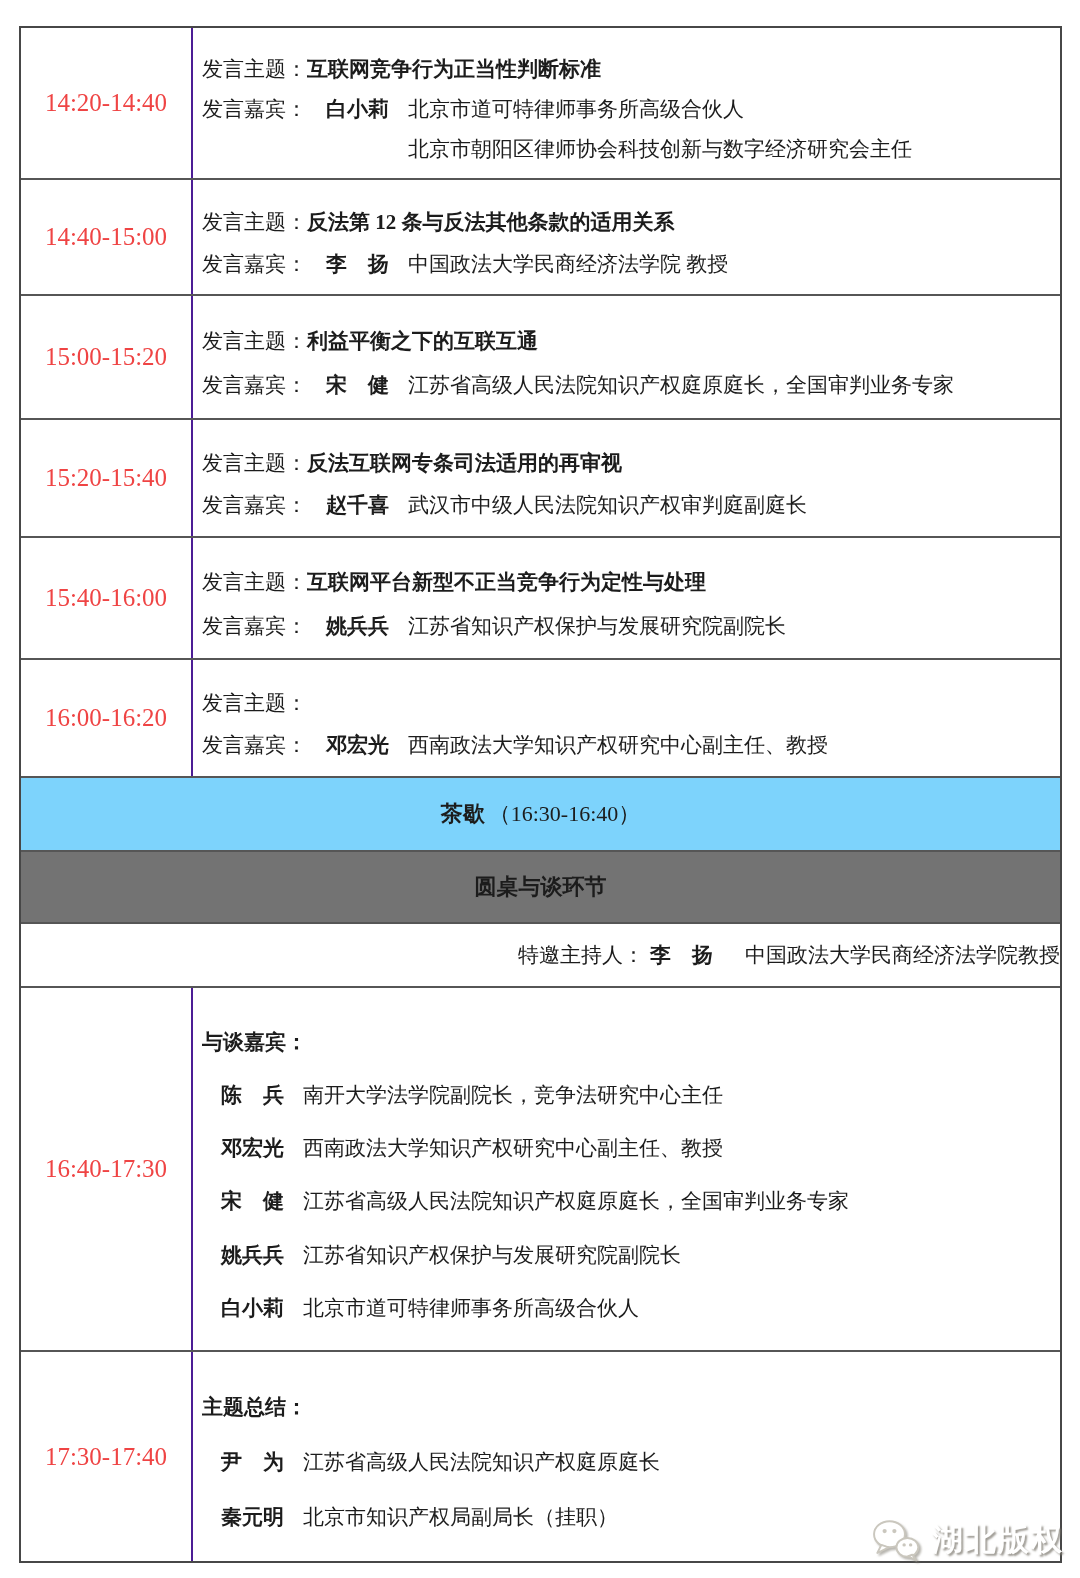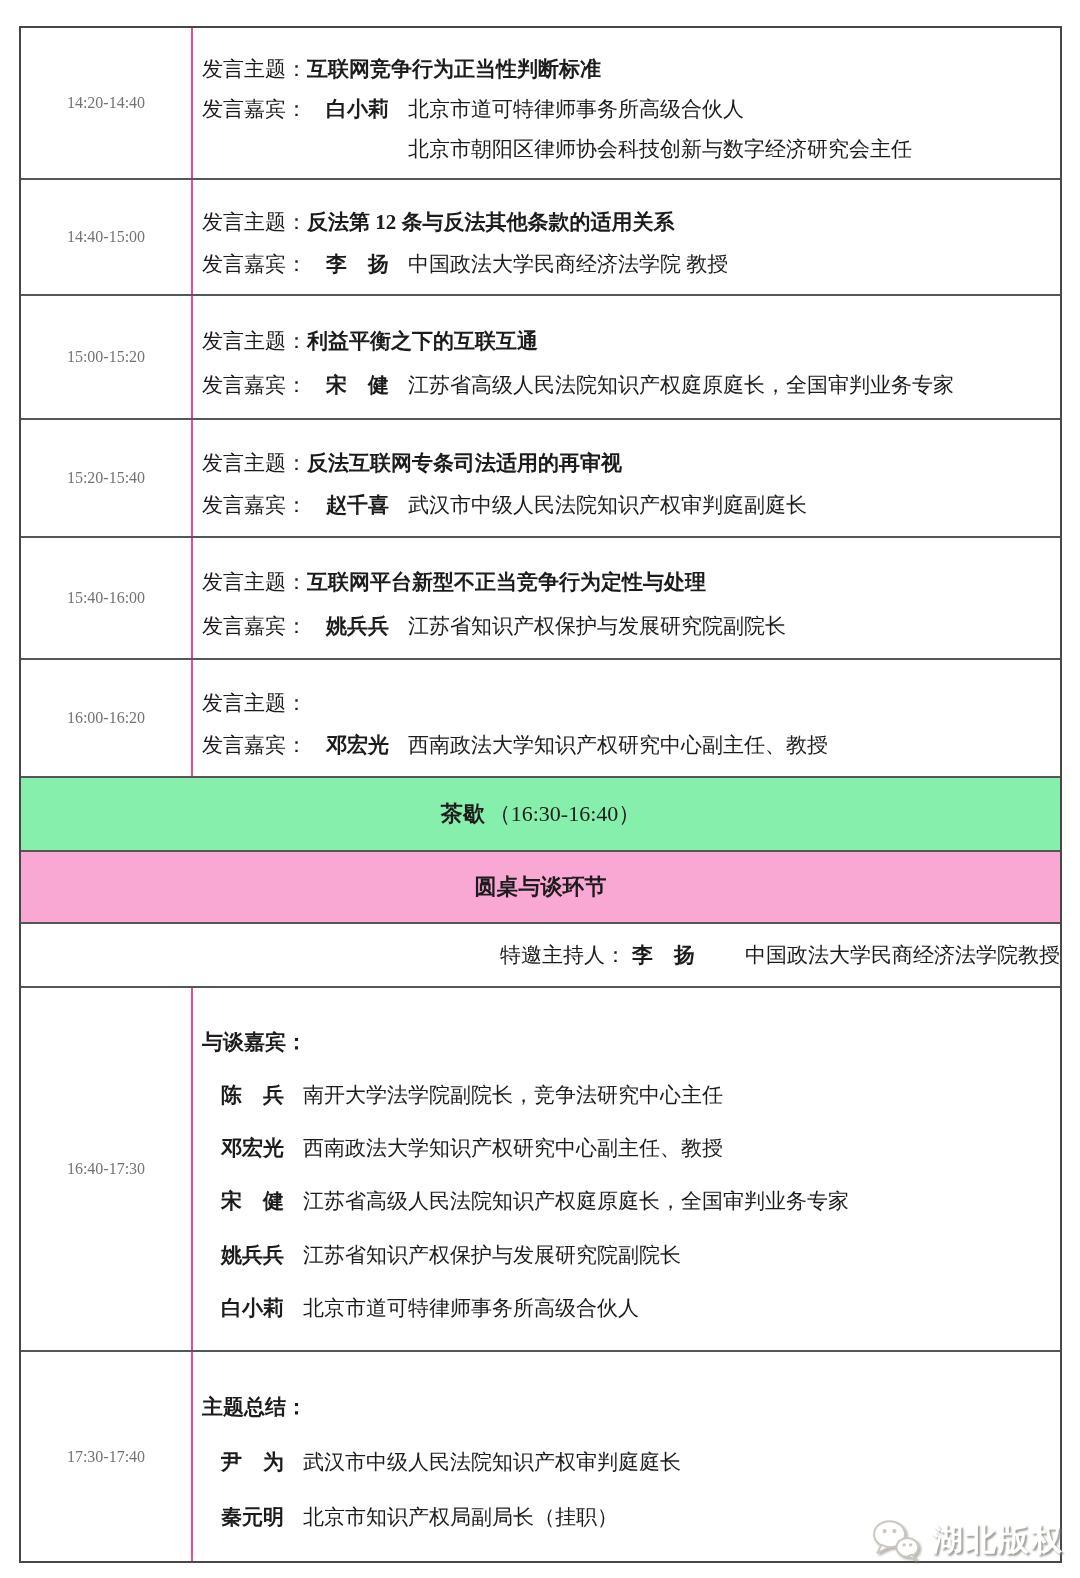--- a/index.html
+++ b/index.html
@@ -9,42 +9,42 @@
     color:#1c1c1c;position:relative;overflow:hidden;
   }
   .page{position:absolute;inset:0;}
   .agenda-table{
     position:absolute;left:19px;top:26px;width:1039px;
     border:2px solid #474747;background:#ffffff;
   }
   .row{display:flex;border-bottom:2px solid #565656;}
   .row:last-child{border-bottom:none;}
   .cell-time{
-    width:170px;min-width:170px;border-right:2px solid #ec4899;
+    width:170px;min-width:170px;border-right:2px solid #4c1d95;
     display:flex;align-items:center;justify-content:center;
-    font-size:16px;color:#737373;
+    font-size:25px;color:#ef4444;
   }
   .cell-content{
     flex:1;display:flex;flex-direction:column;justify-content:space-evenly;
     padding:16px 8px 4px 9px;font-size:21px;line-height:1.45;
   }
   .line{white-space:nowrap;}
   .lbl{display:inline-block;width:105px;}
   .name{display:inline-block;width:101px;font-weight:bold;text-align:center;}
   .topic{font-weight:bold;}
   .indent{padding-left:206px;}
   .fullrow{display:flex;align-items:center;justify-content:center;
     border-bottom:2px solid #565656;font-size:22px;}
-  .tea{background:#86efac;}
+  .tea{background:#7dd3fc;}
   .tea .title{font-weight:bold;margin-right:4px;}
-  .blue{background:#f9a8d4;}
+  .blue{background:#737373;}
   .blue .title{font-weight:bold;}
   .hostrow{background:#ffffff;font-size:21px;justify-content:flex-end;}
   .hostrow .hname{font-weight:bold;margin:0 6px;}
-  .hostrow .haff{margin-left:44px;}
+  .hostrow .haff{margin-left:26px;}
   .watermark{
     position:absolute;right:16px;bottom:16px;
     display:flex;align-items:center;gap:10px;
     font-family:"Liberation Sans","DejaVu Sans",sans-serif;
     color:#ffffff;font-size:31px;font-weight:bold;letter-spacing:2px;
     text-shadow:2px 2px 2px rgba(125,122,112,0.75), -1px -1px 1px rgba(255,255,255,0.9);
     z-index:5;
   }
   .wm-icon{filter:drop-shadow(2px 2px 1px rgba(125,122,112,0.55));}
 </style>
@@ -127,21 +127,21 @@
         <div class="line"><span class="name">宋　健</span><span class="aff">江苏省高级人民法院知识产权庭原庭长，全国审判业务专家</span></div>
         <div class="line"><span class="name">姚兵兵</span><span class="aff">江苏省知识产权保护与发展研究院副院长</span></div>
         <div class="line"><span class="name">白小莉</span><span class="aff">北京市道可特律师事务所高级合伙人</span></div>
       </div>
     </div>
 
     <div class="row" style="height:209px">
       <div class="cell-time">17:30-17:40</div>
       <div class="cell-content">
         <div class="line"><span class="topic">主题总结：</span></div>
-        <div class="line"><span class="name">尹　为</span><span class="aff">武汉市中级人民法院知识产权审判庭庭长</span></div>
+        <div class="line"><span class="name">尹　为</span><span class="aff">江苏省高级人民法院知识产权庭原庭长</span></div>
         <div class="line"><span class="name">秦元明</span><span class="aff">北京市知识产权局副局长（挂职）</span></div>
       </div>
     </div>
 
   </div>
 
   <div class="watermark">
     <svg class="wm-icon" width="52" height="44" viewBox="0 0 64 54">
       <g fill="#ffffff" stroke="#cac7be" stroke-width="2.4">
         <ellipse cx="24" cy="20" rx="19" ry="16"></ellipse>

